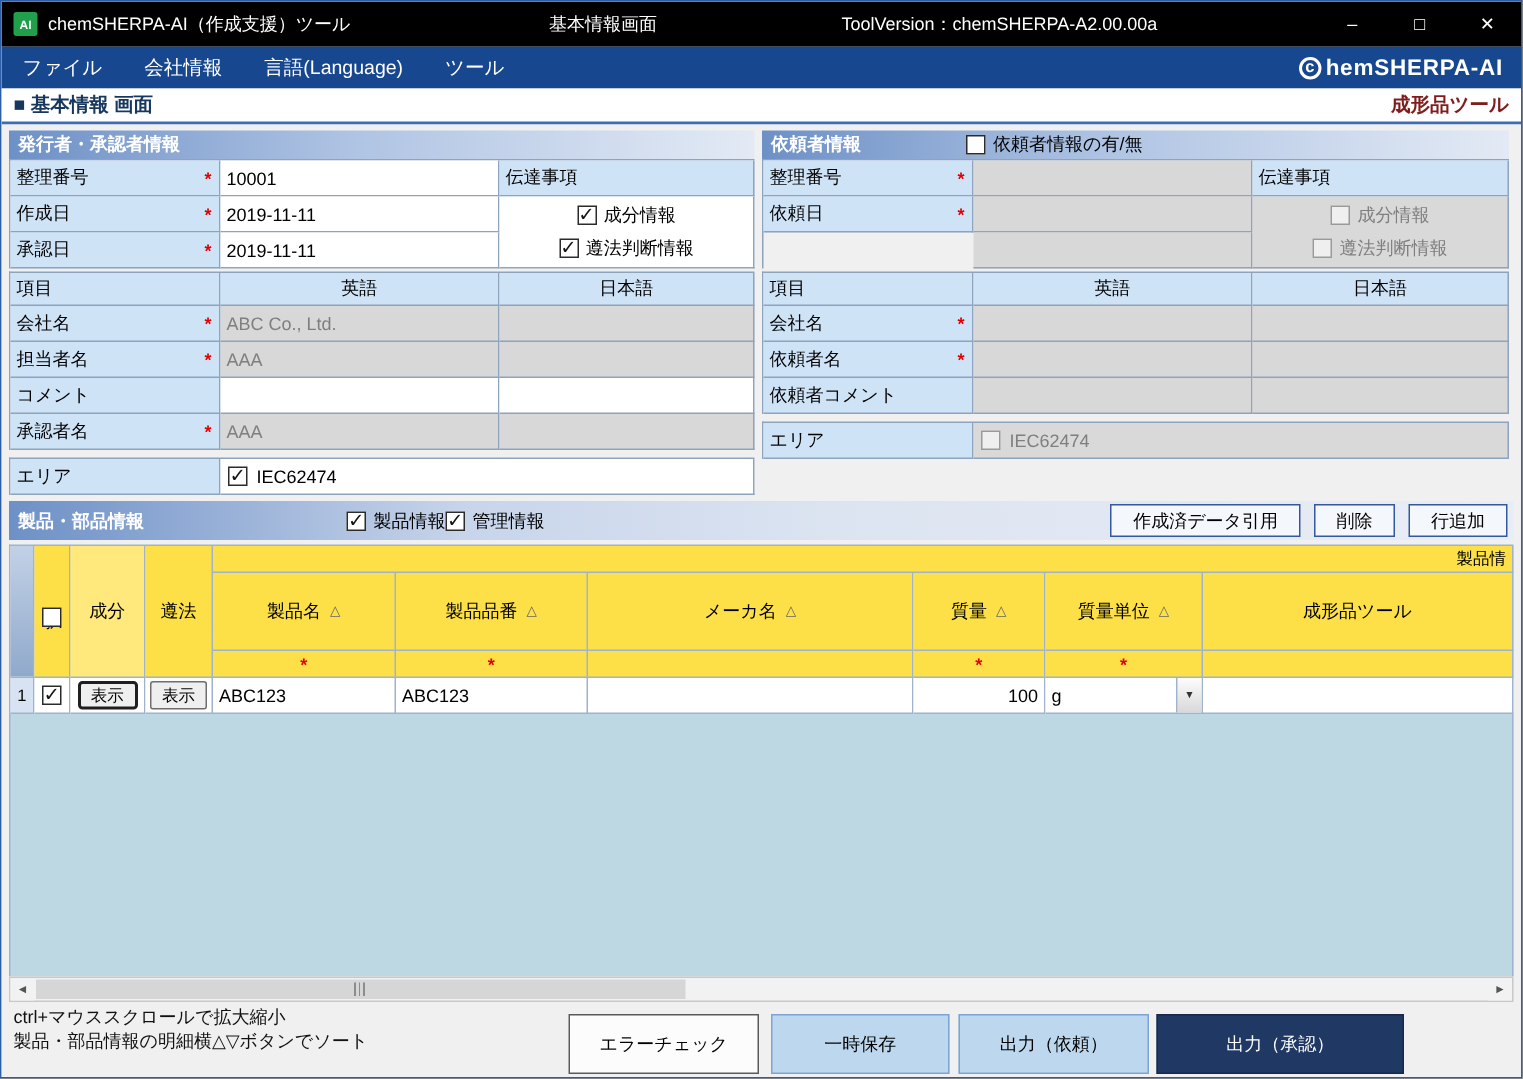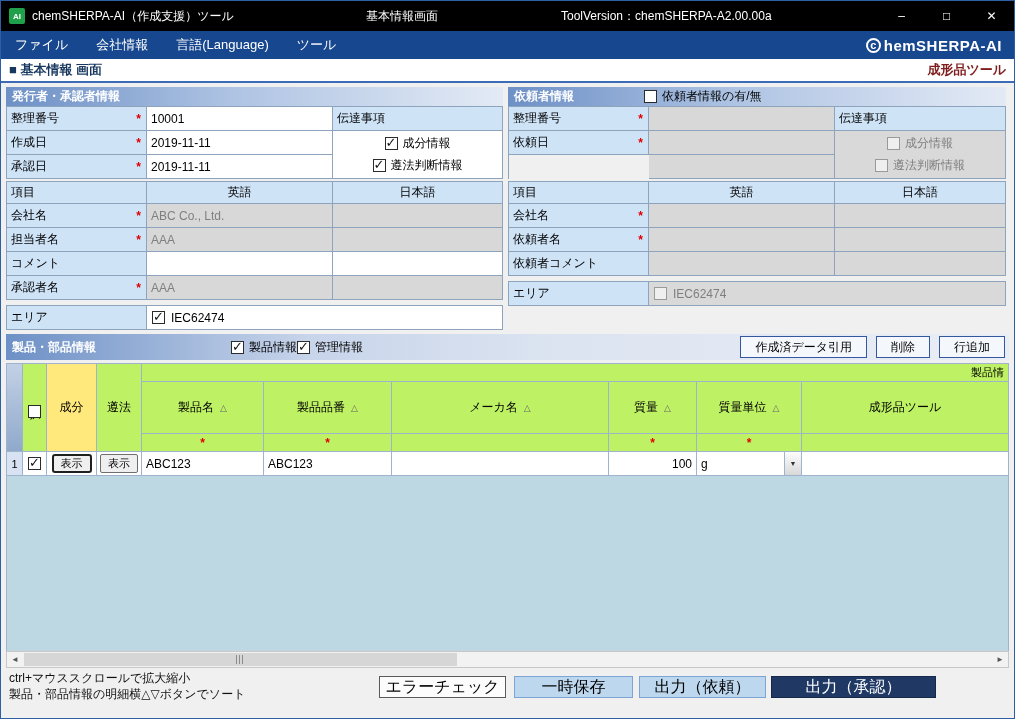--- a/index.html
+++ b/index.html
@@ -73,21 +73,21 @@
   .pbar-title { color:#fff; font-weight:bold; font-size:12px; padding-left:6px; }
   .pbar-toggle { display:flex; align-items:center; gap:5px; font-size:12px; }
   .pbar-btns { margin-left:auto; display:flex; gap:9px; padding-right:4px; }
   .bbtn { height:22px; background:#F4F7FB; border:1px solid #33589E; font-size:12px; padding:0 14px;
           display:flex; align-items:center; color:#000; }
 
   
   #ptable { position:absolute; left:5px; top:280px; width:1003px; }
   .pt-head, .pt-row { display:grid; grid-template-columns:16px 24px 50px 45px 122px 128px 217px 88px 105px 1fr; }
   .pt-head { grid-template-rows:18px 52px 18px; border-left:1px solid #9FB4CC; border-top:1px solid #9FB4CC; }
-  .hc { border-right:1px solid #9FB4CC; border-bottom:1px solid #9FB4CC; background:#bef264; font-size:12px;
+  .hc { border-right:1px solid #9FB4CC; border-bottom:1px solid #9FB4CC; background:#fde047; font-size:12px;
         display:flex; align-items:center; justify-content:center; }
   .corner { background:linear-gradient(180deg,#C2D1E6,#90A9CB); }
   .selcol { flex-direction:column; gap:4px; }
   .vtext { writing-mode:vertical-rl; text-orientation:upright; font-size:11px; letter-spacing:1px; }
   .comp { background:#FFE87C; }
   .tri { font-size:9px; color:#666; margin-left:6px; }
   .group { justify-content:flex-end; padding-right:4px; font-size:11px; }
   .astr { color:#E00000; font-weight:bold; }
 
   .pt-row { grid-template-rows:24px; border-left:1px solid #9FB4CC; }
@@ -111,21 +111,21 @@
             font-size:8px; color:#555; background:#F2F2F2; }
   .sb-left { left:0; } .sb-right { right:0; }
   .sb-thumb { position:absolute; left:17px; width:433px; top:1px; bottom:1px; background:#D6D6D6;
               display:flex; align-items:center; justify-content:center; }
   .sb-grip { width:9px; height:9px; background:repeating-linear-gradient(90deg,#8C8C8C 0 1px,transparent 1px 3px); }
 
   
   #footer { position:absolute; left:0; top:584px; width:100%; height:51px; }
   .hint { position:absolute; left:8px; font-size:12px; color:#111; }
   .hint1 { top:3px; } .hint2 { top:19px; }
-  .fbtn { position:absolute; top:9px; height:22px; font-size:16px; display:flex; align-items:center; justify-content:center; }
+  .fbtn { position:absolute; top:9px; height:40px; font-size:12px; display:flex; align-items:center; justify-content:center; }
   #btn-error { left:378px; width:127px; background:#FCFCFC; border:1px solid #5A5A5A; }
   #btn-save { left:513px; width:119px; background:#BDD7EE; border:1px solid #7CA4D4; }
   #btn-out-req { left:638px; width:127px; background:#BDD7EE; border:1px solid #7CA4D4; }
   #btn-out-app { left:770px; width:165px; background:#1F3864; border:1px solid #16294A; color:#fff; }
 </style>
 </head>
 <body>
 
 <div id="app">
 

